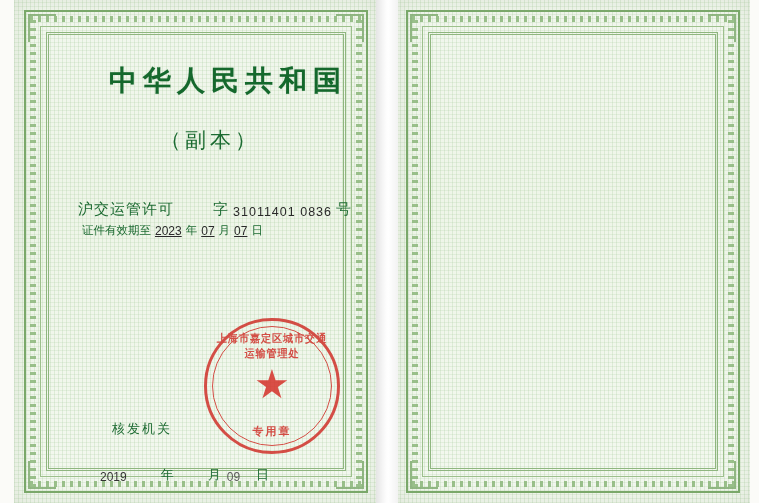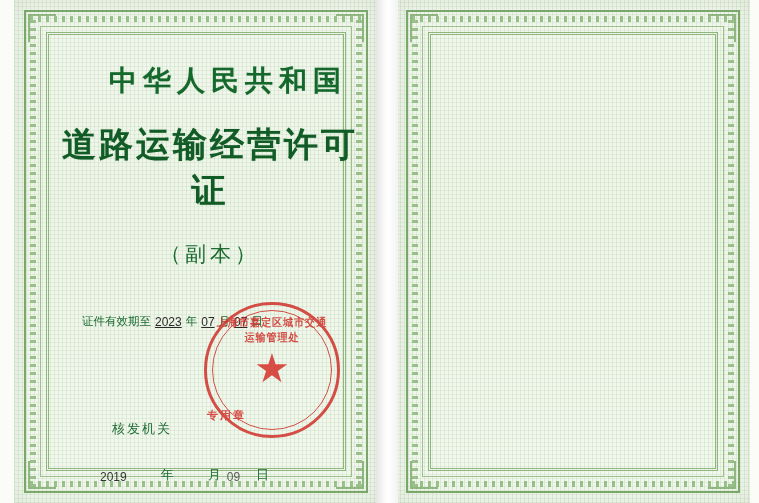--- a/index.html
+++ b/index.html
@@ -147,21 +147,21 @@
   .spacer { flex: 1 1 auto; }
 
   .row-license { font-size: 15px; letter-spacing: 1px; padding-left: 10px; }
   .row-valid   { font-size: 11.5px; padding-left: 14px; margin-top: 4px; }
   .row-valid .val { font-size: 12px; text-decoration: underline; }
 
   
   .seal {
     position: absolute;
     left: 150px;
-    top: 272px;
+    top: 288px;
     width: 130px;
     height: 130px;
     border-radius: 50%;
     border: 3px solid #cf2a23;
     opacity: 0.82;
     color: #cf2a23;
   }
   .seal::after {
     content: "";
     position: absolute;
@@ -184,21 +184,21 @@
     text-align: center;
     font-size: 11px;
     letter-spacing: 1px;
     font-weight: bold;
     color: #cf2a23;
     transform: scaleX(0.92);
   }
   .seal-text-bottom {
     position: absolute;
     left: 0; right: 0; bottom: 12px;
-    text-align: left;
+    text-align: center;
     font-size: 11px;
     letter-spacing: 2px;
     font-weight: bold;
     color: #cf2a23;
   }
 
   .issuer-row {
     position: absolute;
     left: 58px;
     top: 390px;
@@ -264,25 +264,31 @@
     <div class="border-mid" style="left:26px; top:26px; right:26px; bottom:26px;"></div>
     <div class="border-inner" style="left:32px; top:32px; right:32px; bottom:32px;"></div>
     <div class="corner" style="left:14px; top:14px; border-right:none; border-bottom:none;"></div>
     <div class="corner" style="right:14px; top:14px; border-left:none; border-bottom:none;"></div>
     <div class="corner" style="left:14px; bottom:14px; border-right:none; border-top:none;"></div>
     <div class="corner" style="right:14px; bottom:14px; border-left:none; border-top:none;"></div>
 
     <div class="content-left">
 
       <div class="title-country">中华人民共和国</div>
-      <div class="title-main">道路运输经营许可证</div>
       <div class="title-sub">（副本）</div>
 
       <div class="fields">
 
+        <div class="field-row row-license">
+          <span class="lbl">沪交运管许可</span>
+          <span class="spacer"></span>
+          <span class="lbl">字</span>
+          <span class="val">31011401 0836</span>
+          <span class="tail">号</span>
+        </div>
 
         <div class="field-row row-valid">
           <span class="lbl">证件有效期至</span>
           <span class="val">2023</span>
           <span class="lbl">年</span>
           <span class="val">07</span>
           <span class="lbl">月</span>
           <span class="val">07</span>
           <span class="lbl">日</span>
         </div>

